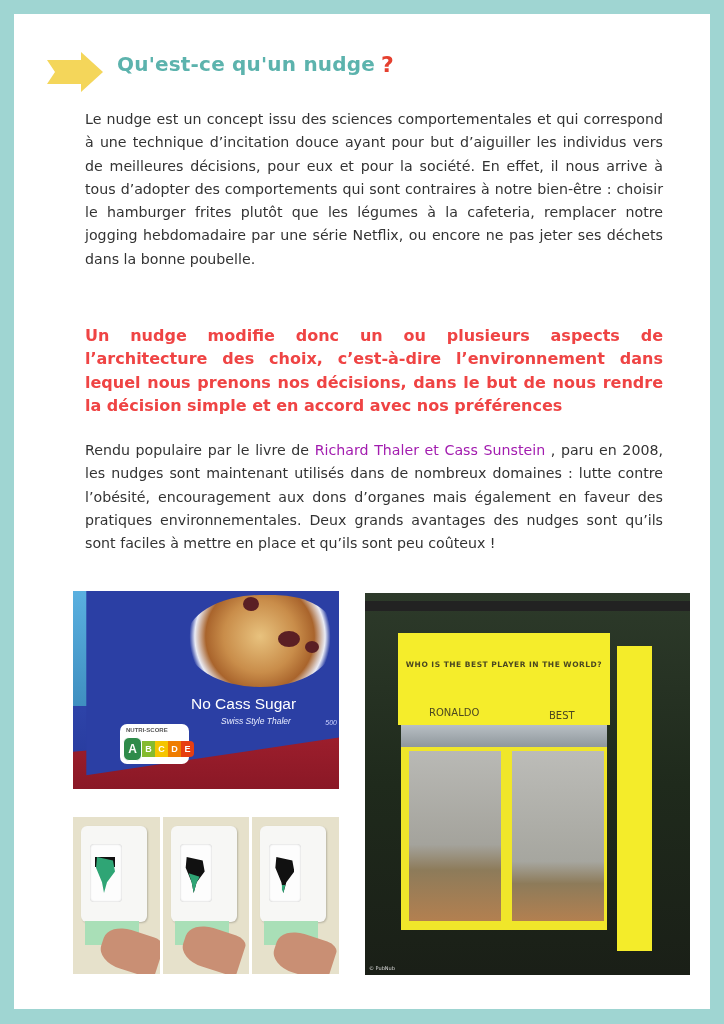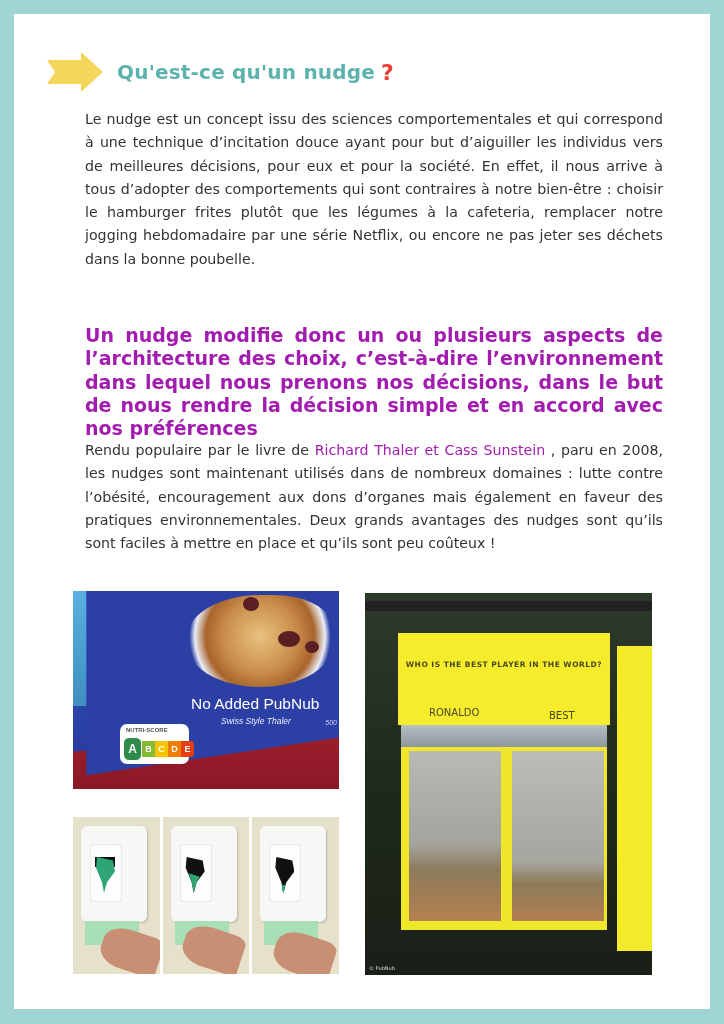--- a/index.html
+++ b/index.html
@@ -13,21 +13,21 @@
   .page {
     position: absolute;
     left: 14px; top: 14px;
     width: 696px; height: 995px;
     background: #ffffff;
   }
   .title-row {
     position: absolute;
     left: 33px; top: 38px;
     height: 40px;
-    display: flex; align-items: center;
+    display: flex; align-items: flex-start;
   }
   .arrow {
     width: 56px; height: 40px;
     margin-right: 14px;
   }
   .title {
     font-family: "DejaVu Sans", sans-serif;
     font-weight: bold;
     font-size: 20px;
     color: #5cb3ad;
@@ -45,21 +45,21 @@
     left: 59px;
     width: 578px;
     font-family: "DejaVu Sans", sans-serif;
     font-size: 14.2px;
     line-height: 23.3px;
     color: #333333;
     text-align: justify;
     margin: 12px;
   }
   .p1 { top: 82px; }
-  .p2 { top: 298px; font-weight: bold; color: #a21caf; font-size: 19px; }
+  .p2 { top: 298px; font-weight: bold; color: #ef4444; font-size: 16px; }
   .p3 { top: 413px; }
   .author {
     color: #a21caf;
   }
   .img {
     position: absolute;
     overflow: hidden;
   }
   
   .img-cereal {
@@ -96,21 +96,21 @@
   }
   .panel .dryer { position:absolute; left:8px; top:9px; width:66px; height:96px; background:#f7f7f5; border-radius:6px; box-shadow: 1px 1px 2px rgba(0,0,0,0.2);}
   .panel .window { position:absolute; left:17px; top:27px; width:32px; height:58px; background:#fdfdfd; border-radius:4px; box-shadow: inset 0 0 2px rgba(0,0,0,0.25);}
   .panel .map-fill { position:absolute; left:22px; top:40px; width:20px; height:36px; background:#2fa575; clip-path: polygon(10% 0, 90% 10%, 100% 40%, 60% 70%, 45% 100%, 35% 70%, 5% 30%); }
   .panel .map-black { position:absolute; left:22px; top:40px; width:20px; height:36px; background:#111; }
   .panel .paper { position:absolute; left:12px; top:104px; width:54px; height:24px; background:#a9dfb7; }
   .panel .hand { position:absolute; left:28px; top:114px; width:60px; height:40px; background:#c98f74; border-radius: 40% 20% 10% 40%; transform: rotate(18deg); }
 
   
   .img-ashtray {
-    left: 351px; top: 579px; width: 287px; height: 382px;
+    left: 351px; top: 579px; width: 325px; height: 382px;
     background: linear-gradient(180deg, #2d3a2a 0%, #1f2a1c 50%, #1a1f17 100%);
   }
   .img-ashtray .fence { position:absolute; left:0; top:8px; width:100%; height:10px; background:#222; }
   .img-ashtray .board { position:absolute; left:33px; top:40px; width:212px; height:92px; background:#f5ed2b; }
   .img-ashtray .question { position:absolute; left:33px; top:66px; width:212px; text-align:center; font-family:"DejaVu Sans", sans-serif; font-weight:bold; font-size:7.5px; line-height:12px; color:#4a4720; letter-spacing:0.5px; }
   .img-ashtray .opt { position:absolute; font-family:"DejaVu Sans", sans-serif; font-weight:normal; font-size:10px; color:#4a4720; }
   .img-ashtray .metal { position:absolute; left:36px; top:132px; width:206px; height:22px; background: linear-gradient(180deg,#b8bfc4,#8f979c); }
   .img-ashtray .frame { position:absolute; left:36px; top:154px; width:206px; height:183px; background:#f0e62a; }
   .img-ashtray .glass { position:absolute; top:158px; width:92px; height:170px; background: linear-gradient(180deg,#b9b9b5,#a4a39c 55%, #8d7b5a 70%, #b38050 100%); }
   .img-ashtray .g1 { left:44px; }
@@ -138,21 +138,21 @@
   <p class="para p3"><span>Rendu populaire par le livre de </span><span class="author">Richard Thaler et Cass Sunstein</span><span> , paru en 2008, les nudges sont maintenant utilisés dans de nombreux domaines : lutte contre l’obésité, encouragement aux dons d’organes mais également en faveur des pratiques environnementales. Deux grands avantages des nudges sont qu’ils sont faciles à mettre en place et qu’ils sont peu coûteux !</span></p>
 
   <div class="img img-cereal">
     <div class="wall"></div>
     <div class="table"></div>
     <div class="box-bottom"></div>
     <div class="muesli"></div>
     <div class="raisin" style="left:205px;top:40px;width:22px;height:16px;"></div>
     <div class="raisin" style="left:170px;top:6px;width:16px;height:14px;"></div>
     <div class="raisin" style="left:232px;top:50px;width:14px;height:12px;"></div>
-    <div class="cereal-title">No Added PubNub</div>
+    <div class="cereal-title">No Cass Sugar</div>
     <div class="cereal-sub">Swiss Style Thaler</div>
     <div class="weight">500</div>
     <div class="nutri">
       <div class="nlabel">NUTRI-SCORE</div>
       <div class="grades">
         <div class="g big" style="background:#2e8b4a">A</div>
         <div class="g" style="background:#85bb2f">B</div>
         <div class="g" style="background:#f5c500">C</div>
         <div class="g" style="background:#ef7d00">D</div>
         <div class="g" style="background:#e63e11;border-radius:0 4px 4px 0">E</div>

